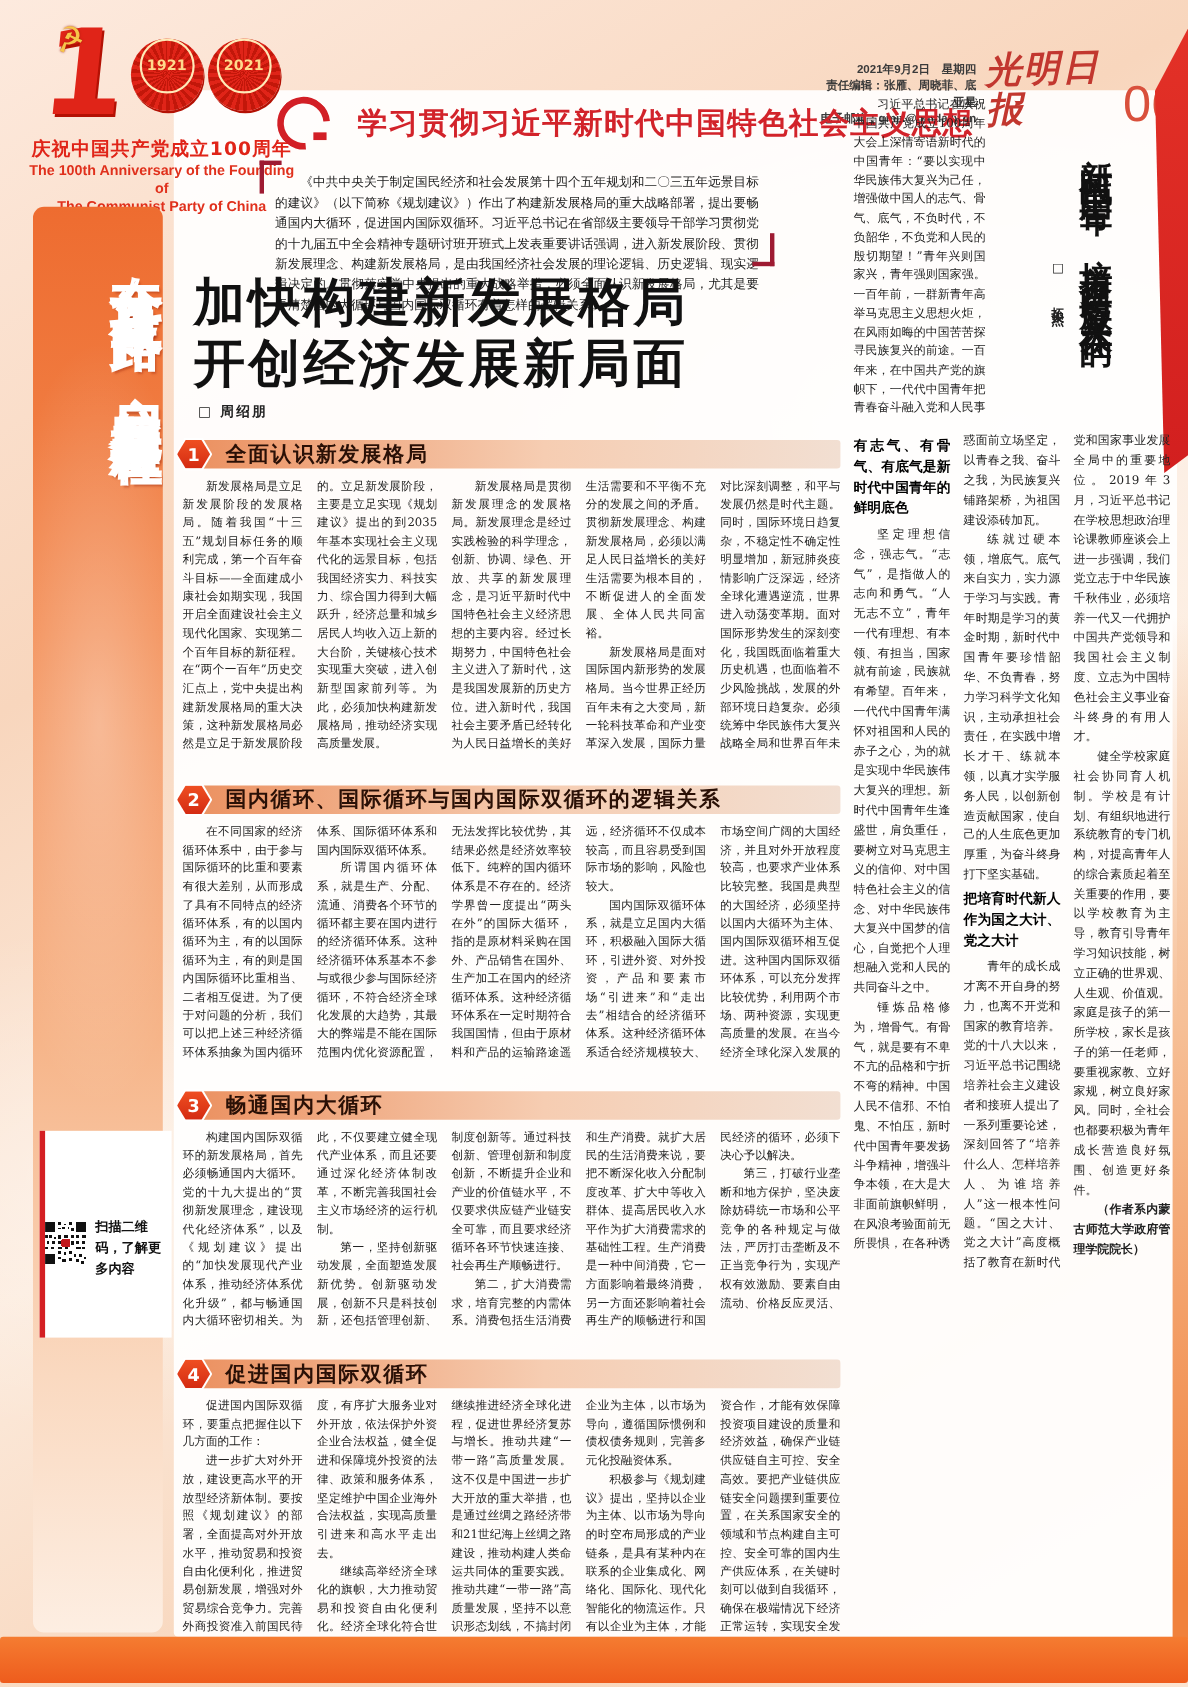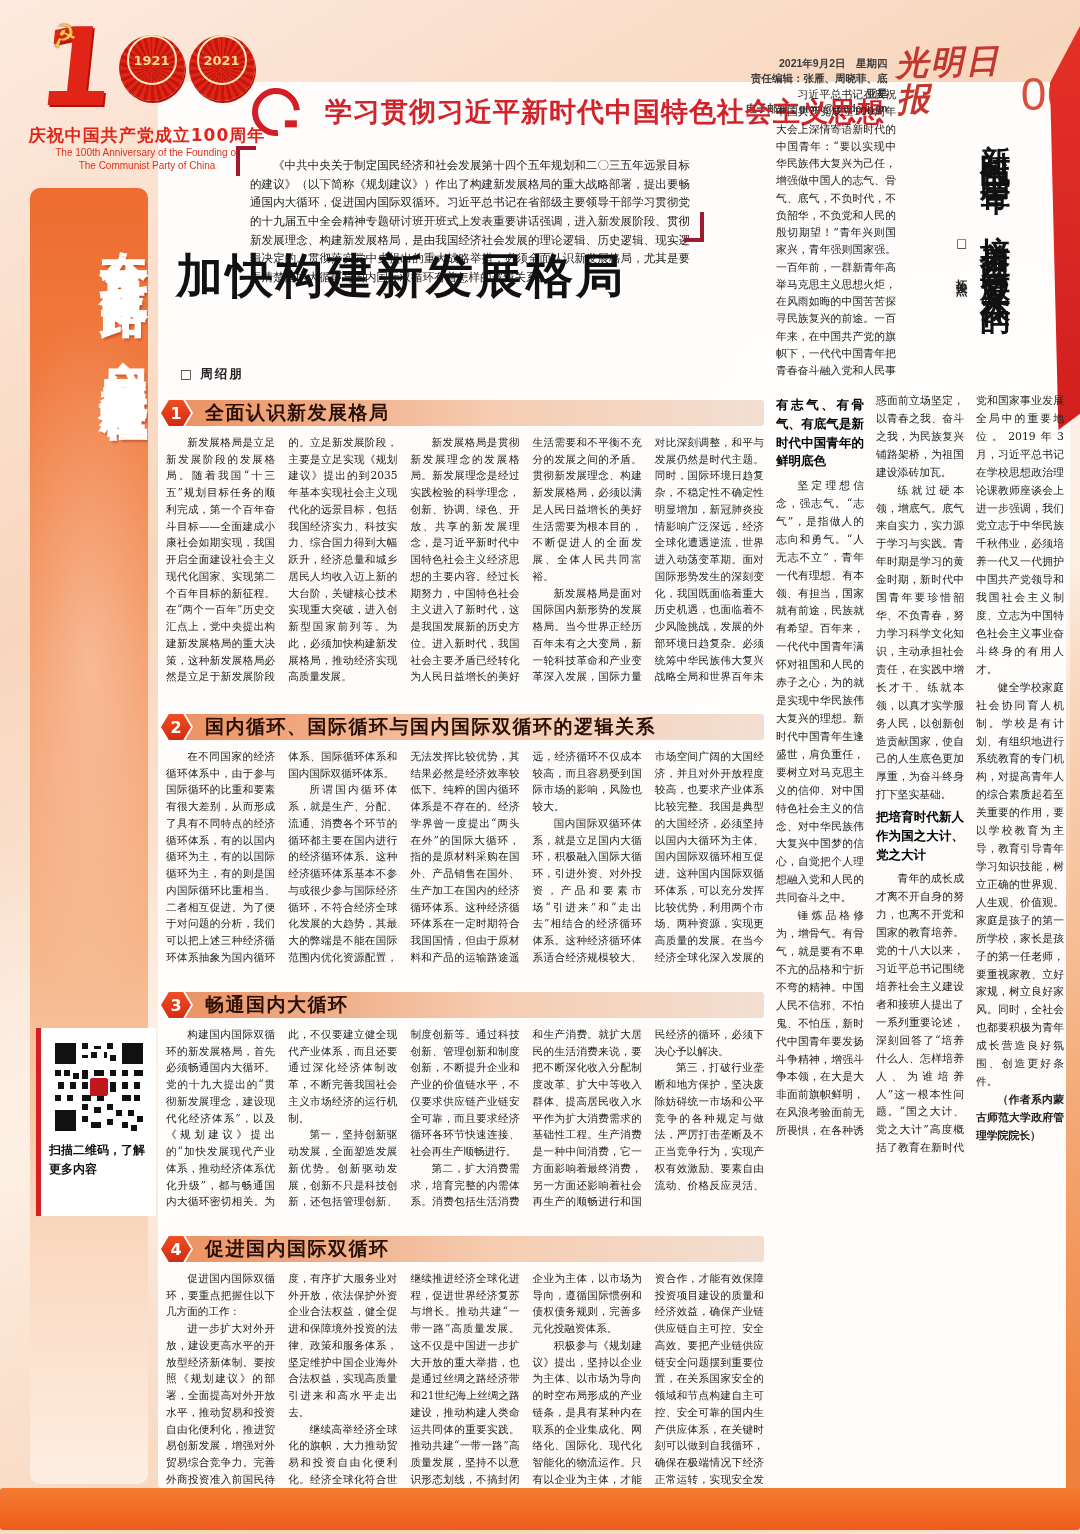--- a/index.html
+++ b/index.html
@@ -15,33 +15,33 @@
   .logo-block{position:absolute;left:22px;top:16px;width:250px;text-align:center;}
   .logo-art{position:relative;height:104px;display:flex;align-items:center;justify-content:center;gap:4px;}
   .logo-one{font-family:"DejaVu Sans",sans-serif;font-size:108px;font-weight:900;color:#e02418;line-height:.9;transform:skewX(-6deg);text-shadow:2px 2px 0 #b41104;}
   .logo-sickle{position:absolute;left:28px;top:2px;color:#f6c64a;font-size:30px;transform:rotate(-14deg);text-shadow:0 0 2px #9e1b0e;}
   .logo-ring{width:66px;height:66px;border-radius:50%;
      background:repeating-conic-gradient(#e02418 0 7deg,#c2170a 7deg 14deg);
      display:flex;justify-content:center;box-shadow:1px 2px 0 #b41104;}
   .logo-ring .inner{width:46px;height:46px;border:2px solid #ffe9b8;border-radius:50%;display:flex;align-items:center;justify-content:center;
      color:#ffd98c;font-family:"DejaVu Sans",sans-serif;font-size:13px;font-weight:700;}
   .logo-cn{margin-top:4px;color:#e02418;font-weight:900;font-size:17px;letter-spacing:1px;font-family:"DejaVu Sans",sans-serif;}
-  .logo-en{color:#e0301c;font-weight:400;font-size:10px;line-height:1.25;font-family:"Liberation Sans",sans-serif;}
+  .logo-en{color:#e0301c;font-weight:700;font-size:13px;line-height:1.25;font-family:"Liberation Sans",sans-serif;}
   
   .left-strip{position:absolute;left:30px;top:188px;width:118px;height:1296px;border-radius:10px;
      background:linear-gradient(180deg,#ee6c30 0%,#f28a50 30%,#f6b488 58%,#fad9c0 82%,#fdeee2 100%);overflow:hidden;}
   .left-strip::before{content:"";position:absolute;left:-40px;top:120px;width:200px;height:700px;border-radius:50%;
      background:radial-gradient(ellipse at center,rgba(255,255,255,.35),rgba(255,255,255,0) 70%);}
   .strip-text{position:absolute;left:0;top:18px;width:118px;writing-mode:vertical-rl;text-orientation:upright;
      color:#e83a1f;font-weight:900;font-size:46px;letter-spacing:10px;line-height:1;
      -webkit-text-stroke:2px #fff;text-shadow:2px 3px 2px rgba(160,40,10,.45);font-family:"DejaVu Sans",sans-serif;margin-top:10px;}
   .strip-gap{display:inline-block;height:58px;}
   
   .qr-block{position:absolute;left:36px;top:1028px;width:120px;height:188px;background:#fff;border-left:5px solid #d41f23;
-     display:flex;flex-direction:column;align-items:center;padding-top:15px;box-sizing:border-box;}
+     display:flex;flex-direction:row;align-items:center;padding-top:15px;box-sizing:border-box;}
   .qr-svg{width:88px;height:88px;}
   .qr-caption{margin-top:10px;font-size:12px;font-weight:700;color:#111;line-height:1.6;padding:0 8px;font-family:"DejaVu Sans",sans-serif;}
   
   .masthead{position:absolute;left:742px;top:38px;width:330px;display:flex;align-items:flex-end;}
   .mast-info{width:168px;text-align:right;font-family:"Liberation Sans",sans-serif;font-size:10.5px;font-weight:700;color:#3a3a3a;line-height:1.45;}
   .paper-name{margin-left:8px;color:#c2372f;font-size:33px;font-weight:700;font-style:italic;letter-spacing:2px;line-height:1.1;margin-top:6px;
      font-family:"DejaVu Serif",serif;transform:rotate(-2deg);}
   .page-no{margin-left:4px;color:#d9503c;font-size:46px;font-family:"Liberation Sans",sans-serif;font-weight:400;line-height:1;}
   .corner-bar{position:absolute;right:0;top:26px;width:30px;height:404px;background:linear-gradient(180deg,#e33127,#d21f1f);
      clip-path:polygon(100% 0,0 14%,28% 100%,100% 96%);}
@@ -187,20 +187,21 @@
     <span class="gm-icon"></span>
     <span class="banner-text">学习贯彻习近平新时代中国特色社会主义思想</span>
   </div>
 
   <div class="editor-note">
     <p>《中共中央关于制定国民经济和社会发展第十四个五年规划和二〇三五年远景目标的建议》（以下简称《规划建议》）作出了构建新发展格局的重大战略部署，提出要畅通国内大循环，促进国内国际双循环。习近平总书记在省部级主要领导干部学习贯彻党的十九届五中全会精神专题研讨班开班式上发表重要讲话强调，进入新发展阶段、贯彻新发展理念、构建新发展格局，是由我国经济社会发展的理论逻辑、历史逻辑、现实逻辑决定的。贯彻落实党中央提出的重大战略举措，必须全面认识新发展格局，尤其是要弄清楚国内大循环与国内国际双循环有着怎样的逻辑关系。</p>
   </div>
 
   <div class="headline">
     <div>加快构建新发展格局</div>
+    <div>开创经济发展新局面</div>
   </div>
   <div class="byline">□ 周绍朋</div>
 
   <div class="main-col">
     <div class="sec-bar">
       <span class="sec-badge-wrap">
           <span class="hexw"></span>
           <span class="sec-badge">1</span>
         </span>
       <span class="sec-title">全面认识新发展格局</span>

